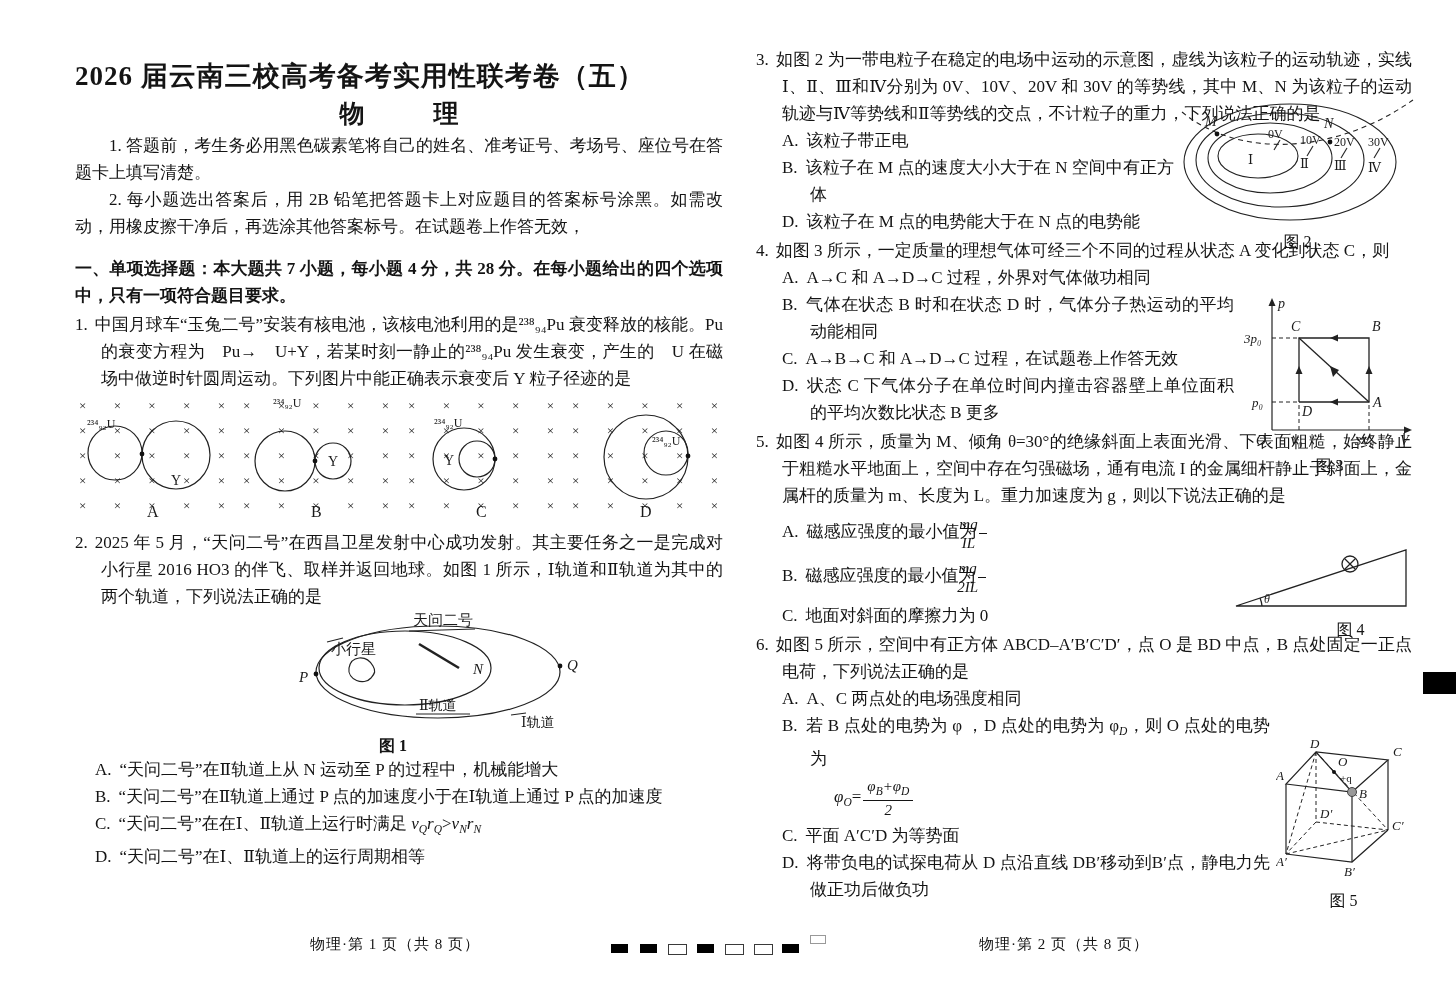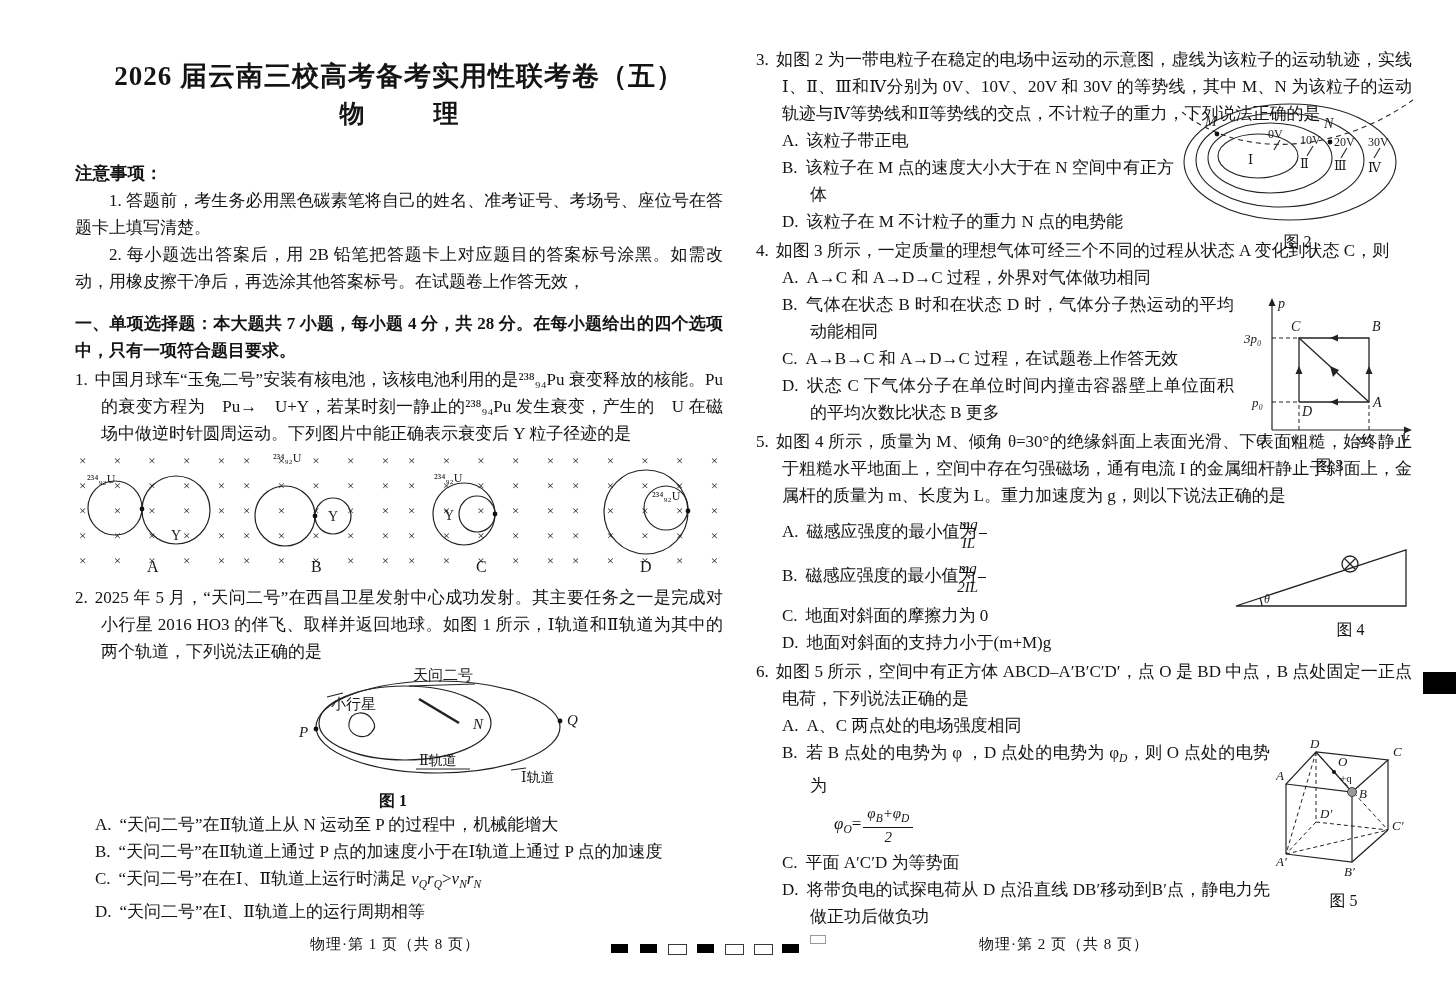--- a/index.html
+++ b/index.html
@@ -4,21 +4,21 @@
 <style>
   html,body{margin:0;padding:0;}
   body{
     width:1456px;height:1002px;position:relative;background:#ffffff;
     font-family:"Liberation Serif","DejaVu Serif",serif;color:#141414;
     font-size:17px;line-height:27px;overflow:hidden;
   }
   .col{position:absolute;top:0;}
   .col-left{left:75px;width:648px;}
   .col-right{left:756px;width:656px;}
-  .title{margin-top:56px;font-size:27px;line-height:40px;font-weight:700;text-align:center;letter-spacing:1px;}
+  .title{margin-top:56px;font-size:27px;line-height:40px;font-weight:700;letter-spacing:1px;}
   .subtitle{font-size:25px;line-height:36px;font-weight:700;text-align:center;letter-spacing:22px;text-indent:22px;}
   .notice-h{margin-top:28px;font-weight:700;font-size:17.5px;}
   .notice{margin:0;text-indent:2em;text-align:justify;}
   .section-h{margin-top:15px;font-weight:700;text-align:justify;}
   .q{margin-top:2px;padding-left:26px;text-indent:-26px;text-align:justify;}
   .qnum{margin-right:7px;}
   .opts{margin-left:20px;}
   .opts-r{margin-left:26px;}
   .opt{padding-left:28px;text-indent:-28px;text-align:justify;}
   .olabel{margin-right:8px;}
@@ -45,21 +45,20 @@
   .black-tab{position:absolute;left:1423px;top:672px;width:33px;height:22px;background:#000;}
 </style>
 </head>
 <body>
 
 <div class="col col-left">
 
   <div class="title">2026 届云南三校高考备考实用性联考卷（五）</div>
   <div class="subtitle">物　理</div>
 
-  <div class="notice-h">注意事项：</div>
   <p class="notice">1. 答题前，考生务必用黑色碳素笔将自己的姓名、准考证号、考场号、座位号在答题卡上填写清楚。</p>
   <p class="notice">2. 每小题选出答案后，用 2B 铅笔把答题卡上对应题目的答案标号涂黑。如需改动，用橡皮擦干净后，再选涂其他答案标号。在试题卷上作答无效，</p>
 
   <div class="section-h">一、单项选择题：本大题共 7 小题，每小题 4 分，共 28 分。在每小题给出的四个选项中，只有一项符合题目要求。</div>
 
   <div class="q">
     <span class="qnum">1.</span><span>中国月球车“玉兔二号”安装有核电池，该核电池利用的是²³⁸₉₄Pu 衰变释放的核能。Pu的衰变方程为　Pu→　U+Y，若某时刻一静止的²³⁸₉₄Pu 发生衰变，产生的　U 在磁场中做逆时针圆周运动。下列图片中能正确表示衰变后 Y 粒子径迹的是</span>
   </div>
 
   <div class="fig-q1">
@@ -190,21 +189,21 @@
 </div>
 
 <div class="col col-right">
 
   <div class="q" style="margin-top:46px;">
     <span class="qnum">3.</span><span>如图 2 为一带电粒子在稳定的电场中运动的示意图，虚线为该粒子的运动轨迹，实线Ⅰ、Ⅱ、Ⅲ和Ⅳ分别为 0V、10V、20V 和 30V 的等势线，其中 M、N 为该粒子的运动轨迹与Ⅳ等势线和Ⅱ等势线的交点，不计粒子的重力，下列说法正确的是</span>
   </div>
   <div class="opts-r" style="padding-right:238px;">
     <div class="opt"><span class="olabel">A.</span><span>该粒子带正电</span></div>
     <div class="opt"><span class="olabel">B.</span><span>该粒子在 M 点的速度大小大于在 N 空间中有正方体</span></div>
-    <div class="opt"><span class="olabel">D.</span><span>该粒子在 M 不计粒子的重力 N 点的电势能</span></div>
+    <div class="opt"><span class="olabel">D.</span><span>该粒子在 M 点的电势能大于在 N 点的电势能</span></div>
   </div>
 
   <div class="afig" style="left:424px;top:82px;width:235px;">
     <svg width="235" height="142" viewBox="0 0 235 142">
       <g fill="none" stroke="#222" stroke-width="1.1">
         <ellipse cx="78" cy="74" rx="40" ry="22"></ellipse>
         <ellipse cx="90" cy="76" rx="62" ry="35"></ellipse>
         <ellipse cx="100" cy="78" rx="84" ry="47"></ellipse>
         <ellipse cx="110" cy="80" rx="106" ry="58"></ellipse>
         <path d="M 2,30 C 55,74 150,76 233,18" stroke-dasharray="5 4"></path>
@@ -283,21 +282,20 @@
     <span class="qnum">5.</span><span>如图 4 所示，质量为 M、倾角 θ=30°的绝缘斜面上表面光滑、下表面粗糙，始终静止于粗糙水平地面上，空间中存在匀强磁场，通有电流 I 的金属细杆静止于斜面上，金属杆的质量为 m、长度为 L。重力加速度为 g，则以下说法正确的是</span>
   </div>
   <div class="opts-r" style="padding-right:190px;">
     <div class="opt opt-tall">
       <span class="olabel">A.</span><span>磁感应强度的最小值为</span><span class="frac"><span class="num">mg</span><span class="den">IL</span></span>
     </div>
     <div class="opt opt-tall">
       <span class="olabel">B.</span><span>磁感应强度的最小值为</span><span class="frac"><span class="num">mg</span><span class="den">2IL</span></span>
     </div>
     <div class="opt"><span class="olabel">C.</span><span>地面对斜面的摩擦力为 0</span></div>
-    <div class="opt"><span class="olabel">D.</span><span>地面对斜面的支持力小于(m+M)g</span></div>
   </div>
 
   <div class="afig" style="left:472px;top:542px;width:185px;">
     <svg width="185" height="70" viewBox="0 0 185 70">
       <g fill="none" stroke="#222" stroke-width="1.3">
         <polygon points="8,64 178,64 178,8" fill="none"></polygon>
         <path d="M 34,64 A 26 26 0 0 0 32,56"></path>
       </g>
       <g>
         <circle cx="122" cy="22" r="8" fill="none" stroke="#222" stroke-width="1.3"></circle>

